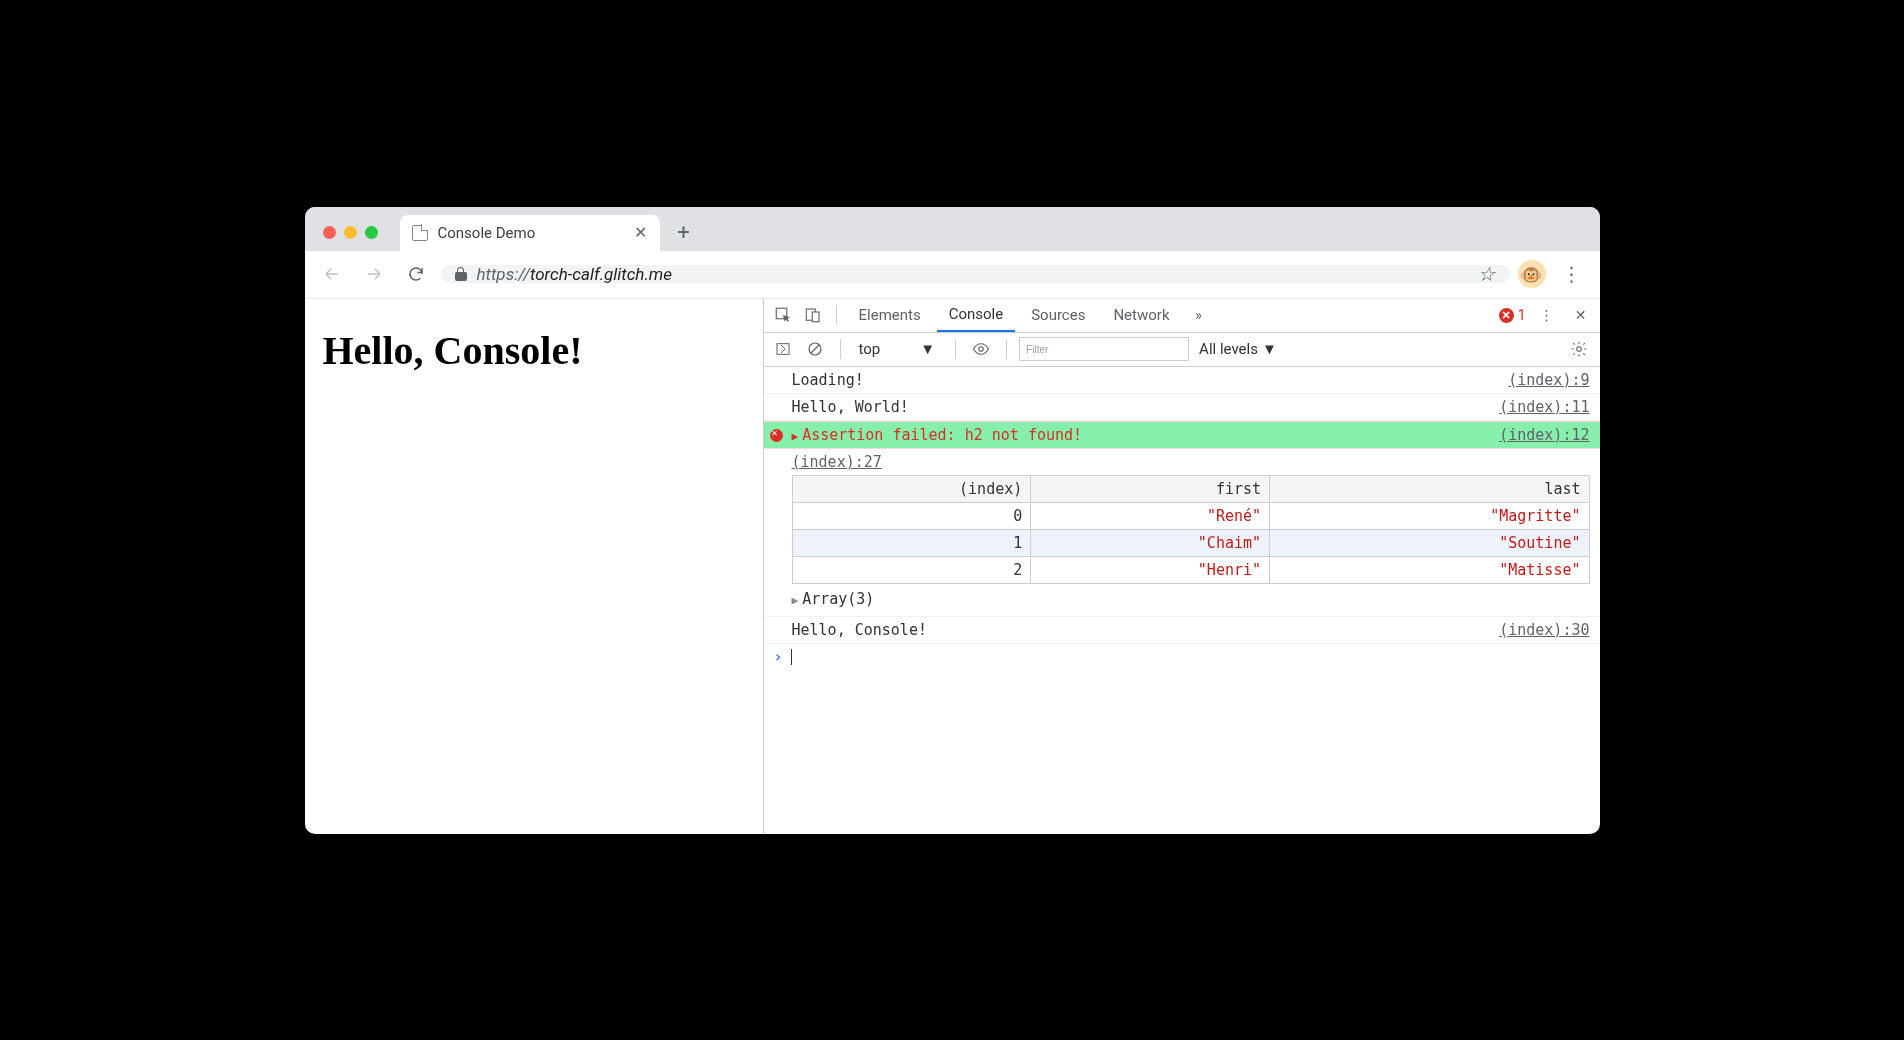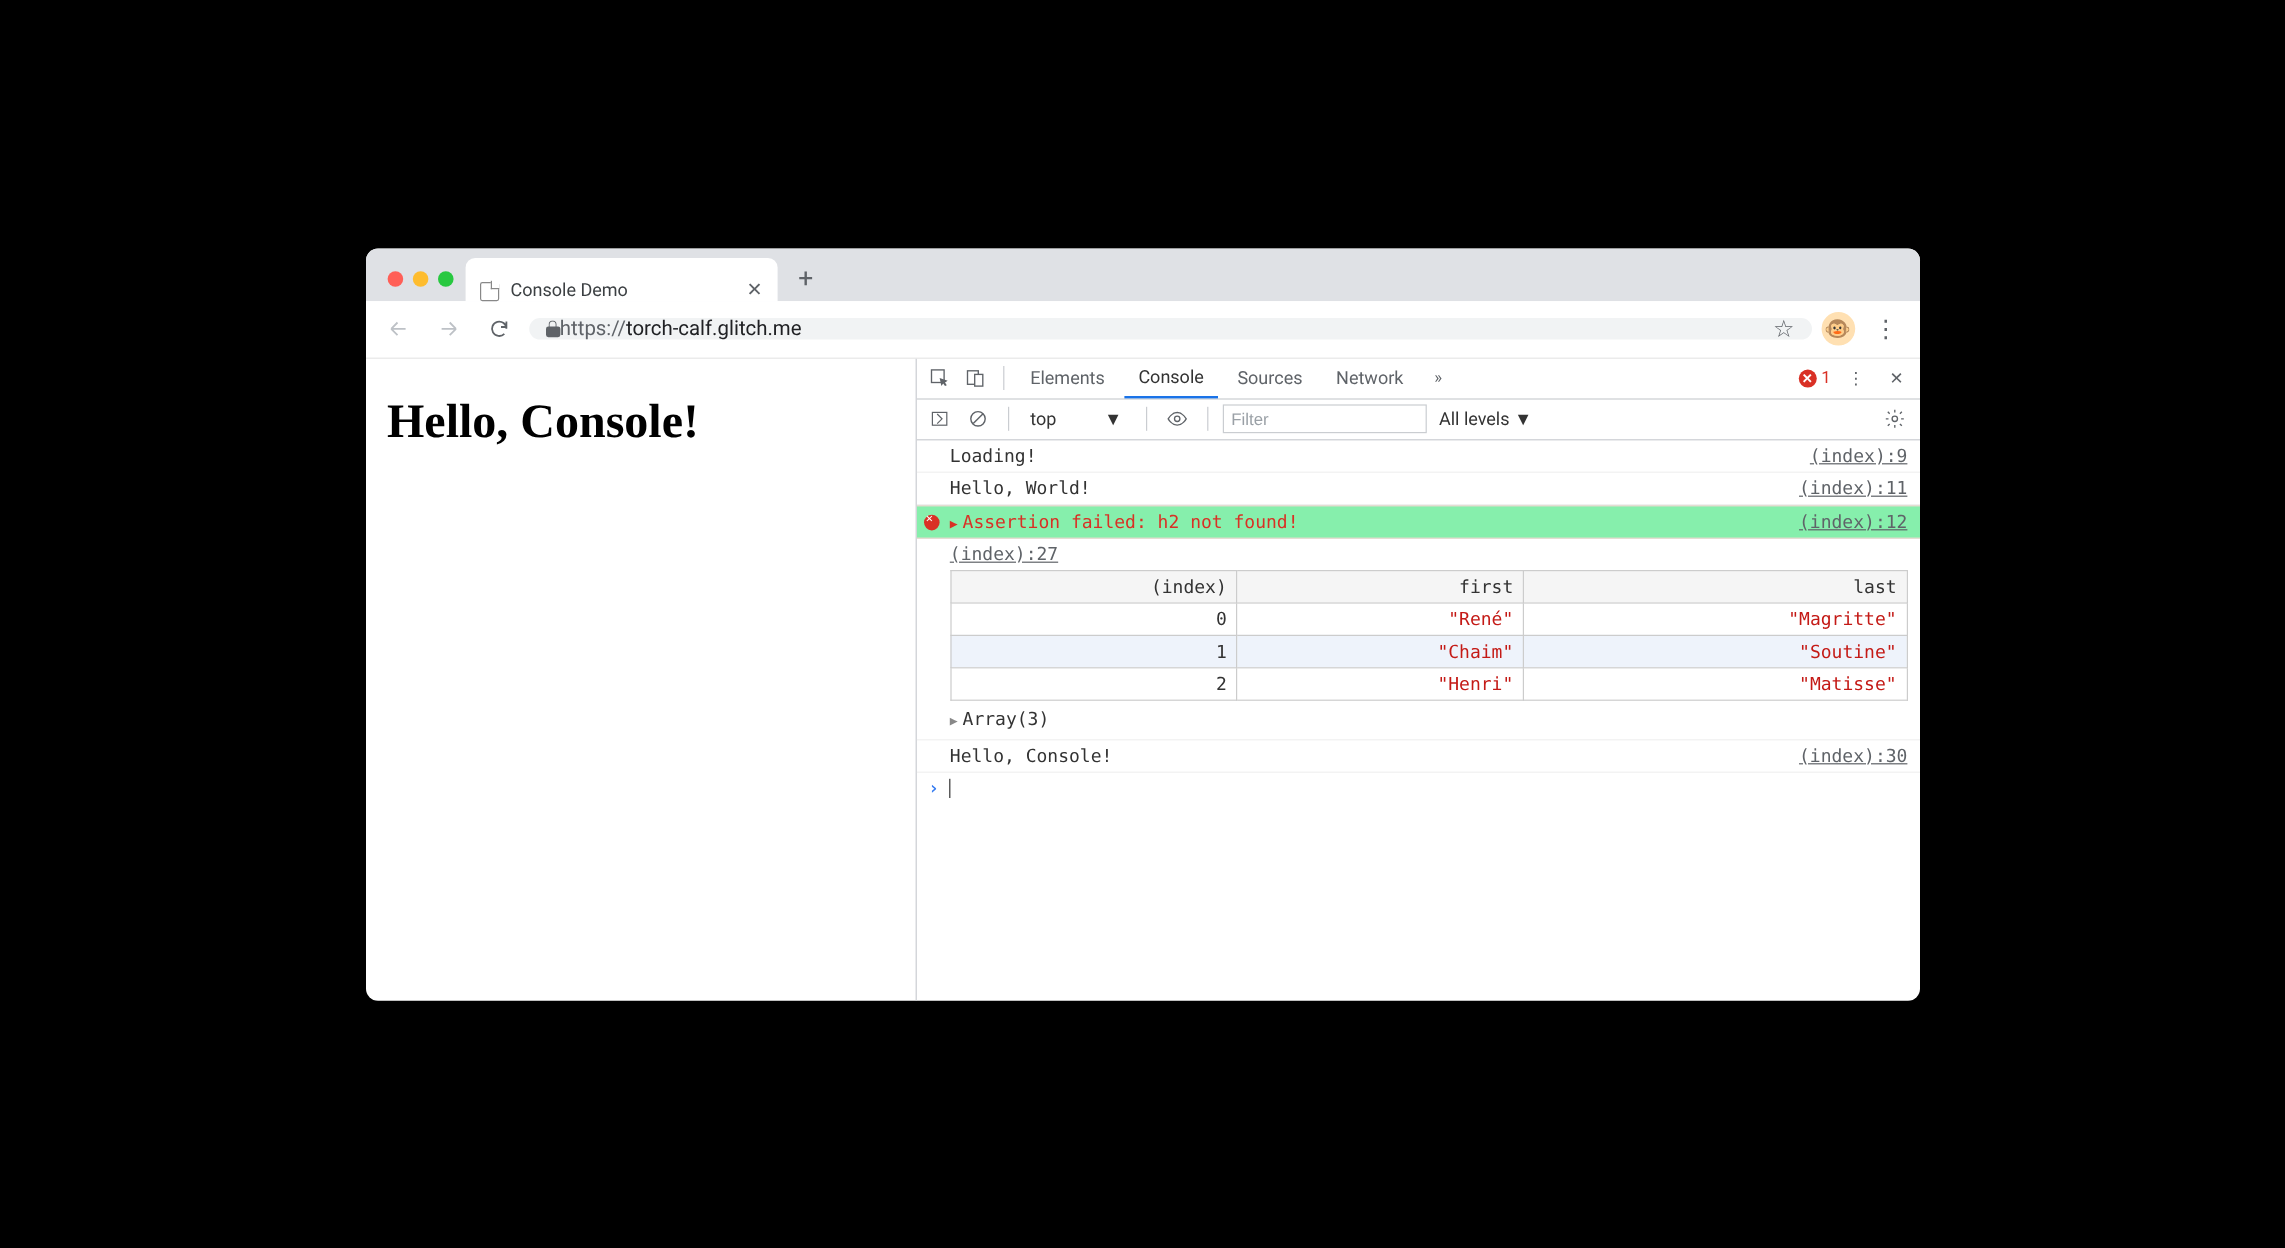--- a/index.html
+++ b/index.html
@@ -39,25 +39,26 @@
   .tl { width: 13px; height: 13px; border-radius: 50%; }
   .tl-red { background: #ff5f57; }
   .tl-yellow { background: #febc2e; }
   .tl-green { background: #28c840; }
   .tab {
     background: #fff;
     height: 36px;
     width: 260px;
     border-radius: 8px 8px 0 0;
     display: flex;
-    align-items: flex-end;
+    align-items: center;
     padding: 0 12px;
     gap: 10px;
     font-size: 15px;
     color: #3c4043;
+    margin-left: 12px;
   }
   .file-icon {
     width: 16px; height: 16px;
     border: 1.5px solid #888;
     border-radius: 2px;
     position: relative;
   }
   .file-icon::before {
     content: '';
     position: absolute;
@@ -96,22 +97,24 @@
   }
   .nav-btn.disabled { color: #bdc1c6; }
   .omnibox {
     flex: 1;
     height: 18px;
     background: #f1f3f4;
     border-radius: 17px;
     display: flex;
     align-items: center;
     padding: 0 14px;
+    gap: 10px;
     color: #202124;
     font-size: 17px;
+    font-style: italic;
   }
   .lock-icon {
     width: 12px; height: 14px;
     position: relative;
   }
   .lock-icon::before {
     content: '';
     position: absolute;
     bottom: 0; left: 0;
     width: 12px; height: 9px;
@@ -218,21 +221,21 @@
     gap: 40px;
     padding: 0 8px 0 6px;
     color: #333;
     font-size: 15px;
   }
   .con-filter {
     border: 1px solid #cacdd1;
     height: 24px;
     width: 170px;
     padding: 0 6px;
-    font-size: 14px;
+    font-size: 10px;
     color: #333;
     background: #fff;
   }
   .con-filter::placeholder { color: #9aa0a6; }
   .con-levels {
     color: #333;
     font-size: 15px;
     padding: 0 4px;
     display: flex; align-items: flex-start; gap: 4px;
   }

